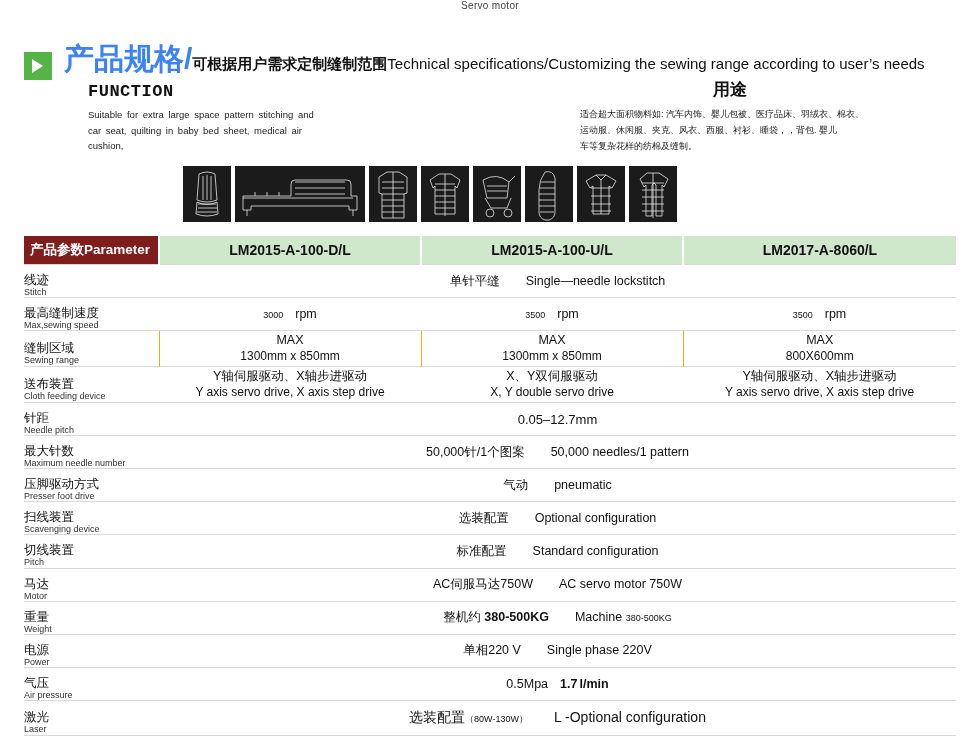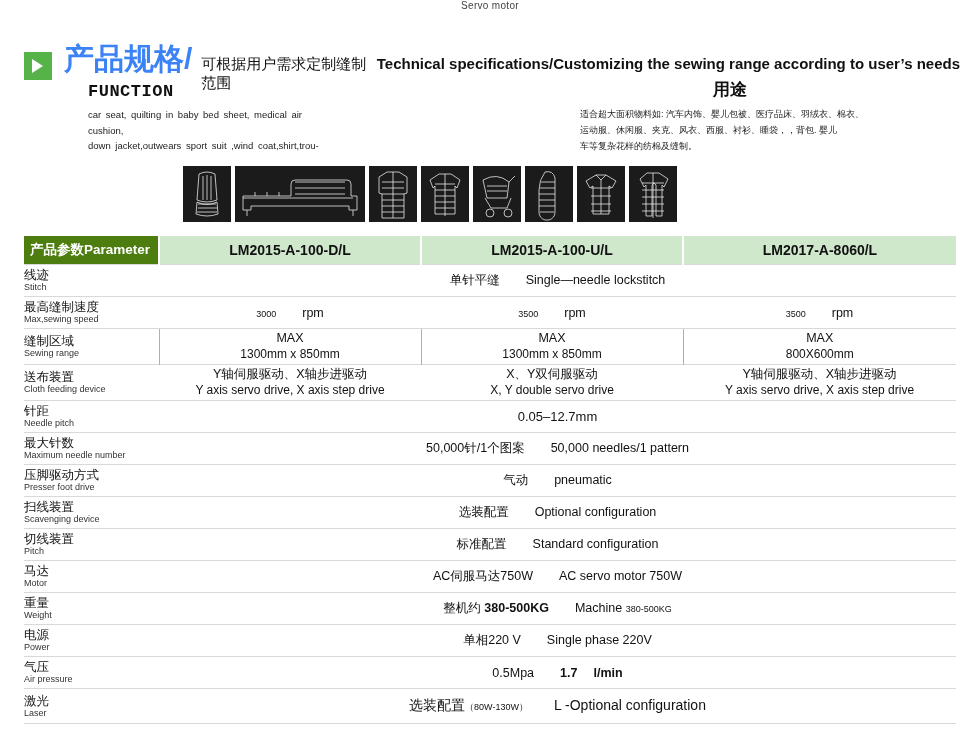--- a/index.html
+++ b/index.html
@@ -57,26 +57,25 @@
   }
   .title-cn {
     font-size: 30px;
     font-weight: bold;
     line-height: 1;
     color: #3b82f6;
     white-space: nowrap;
   }
   .title-sub {
     font-size: 15px;
-    font-weight: normal;
-    margin-left: 9px;
+    font-weight: bold;
   }
   .title-en {
     font-size: 15px;
-    font-weight: bold;
+    font-weight: normal;
     color: #111;
     white-space: nowrap;
     text-align: right;
   }
   .title-line {
     display: flex;
     align-items: baseline;
     flex-wrap: nowrap;
   }
 
@@ -153,21 +152,21 @@
   .hdr td {
     height: 28px;
     background: #cfe8cb;
     font-weight: bold;
     font-size: 14px;
     text-align: center;
     color: #111;
     border-right: 2px solid #ffffff;
   }
   .hdr td.first {
-    background: #4d7c0f;
+    background: #7f1d1d;
     color: #ffffff;
     text-align: left;
     padding-left: 6px;
     font-size: 13.5px;
   }
   .hdr td:last-child { border-right: none; }
 
   .row td {
     border-top: 1px solid #d9d9d9;
     height: 31px;
@@ -175,20 +174,21 @@
   .row.tall td { height: 35px; }
   .label-cell {
     width: 135px;
     padding-left: 6px;
     line-height: 1.12;
   }
   .label-cn {
     font-size: 12.5px;
     color: #111;
     display: block;
+    margin-top: 8px;
   }
   .label-en {
     font-size: 9px;
     color: #333;
     display: block;
   }
   .val {
     text-align: center;
     font-size: 12.5px;
     color: #111;
@@ -208,21 +208,21 @@
   .pair {
     display: flex;
     justify-content: center;
     align-items: baseline;
     gap: 26px;
   }
   .pair-narrow {
     display: flex;
     justify-content: center;
     align-items: baseline;
-    gap: 26px;
+    gap: 12px;
   }
   .lastrow td {
     border-top: 1px solid #d9d9d9;
     border-bottom: 1px solid #d9d9d9;
     height: 34px;
   }
   .center-span {
     text-align: center;
     font-size: 13px;
   }
@@ -238,22 +238,22 @@
     <span class="title-cn">产品规格</span>
     <span class="title-cn slash">/</span>
     <span class="title-sub">可根据用户需求定制缝制范围</span>
     <span class="title-en">Technical specifications/Customizing the sewing range according to user’s needs</span>
   </div>
 </div>
 
 <div class="function-block">
   <div class="function-title">FUNCTION</div>
   <div class="function-text">
+    <div>Suitable for extra large  space  pattern  stitching   and</div>
     <div>car seat, quilting in baby bed sheet, medical air cushion,</div>
-    <div>down jacket,outwears  sport  suit ,wind coat,shirt,trou-</div>
   </div>
 </div>
 
 <div class="usage-block">
   <div class="usage-title">用途</div>
   <div class="usage-text">
     <div>适合超大面积物料如: 汽车内饰、婴儿包被、医疗品床、羽绒衣、棉衣、</div>
     <div>运动服、休闲服、夹克、风衣、西服、衬衫、睡袋，，背包. 婴儿</div>
     <div>车等复杂花样的纺棉及缝制。</div>
   </div>

